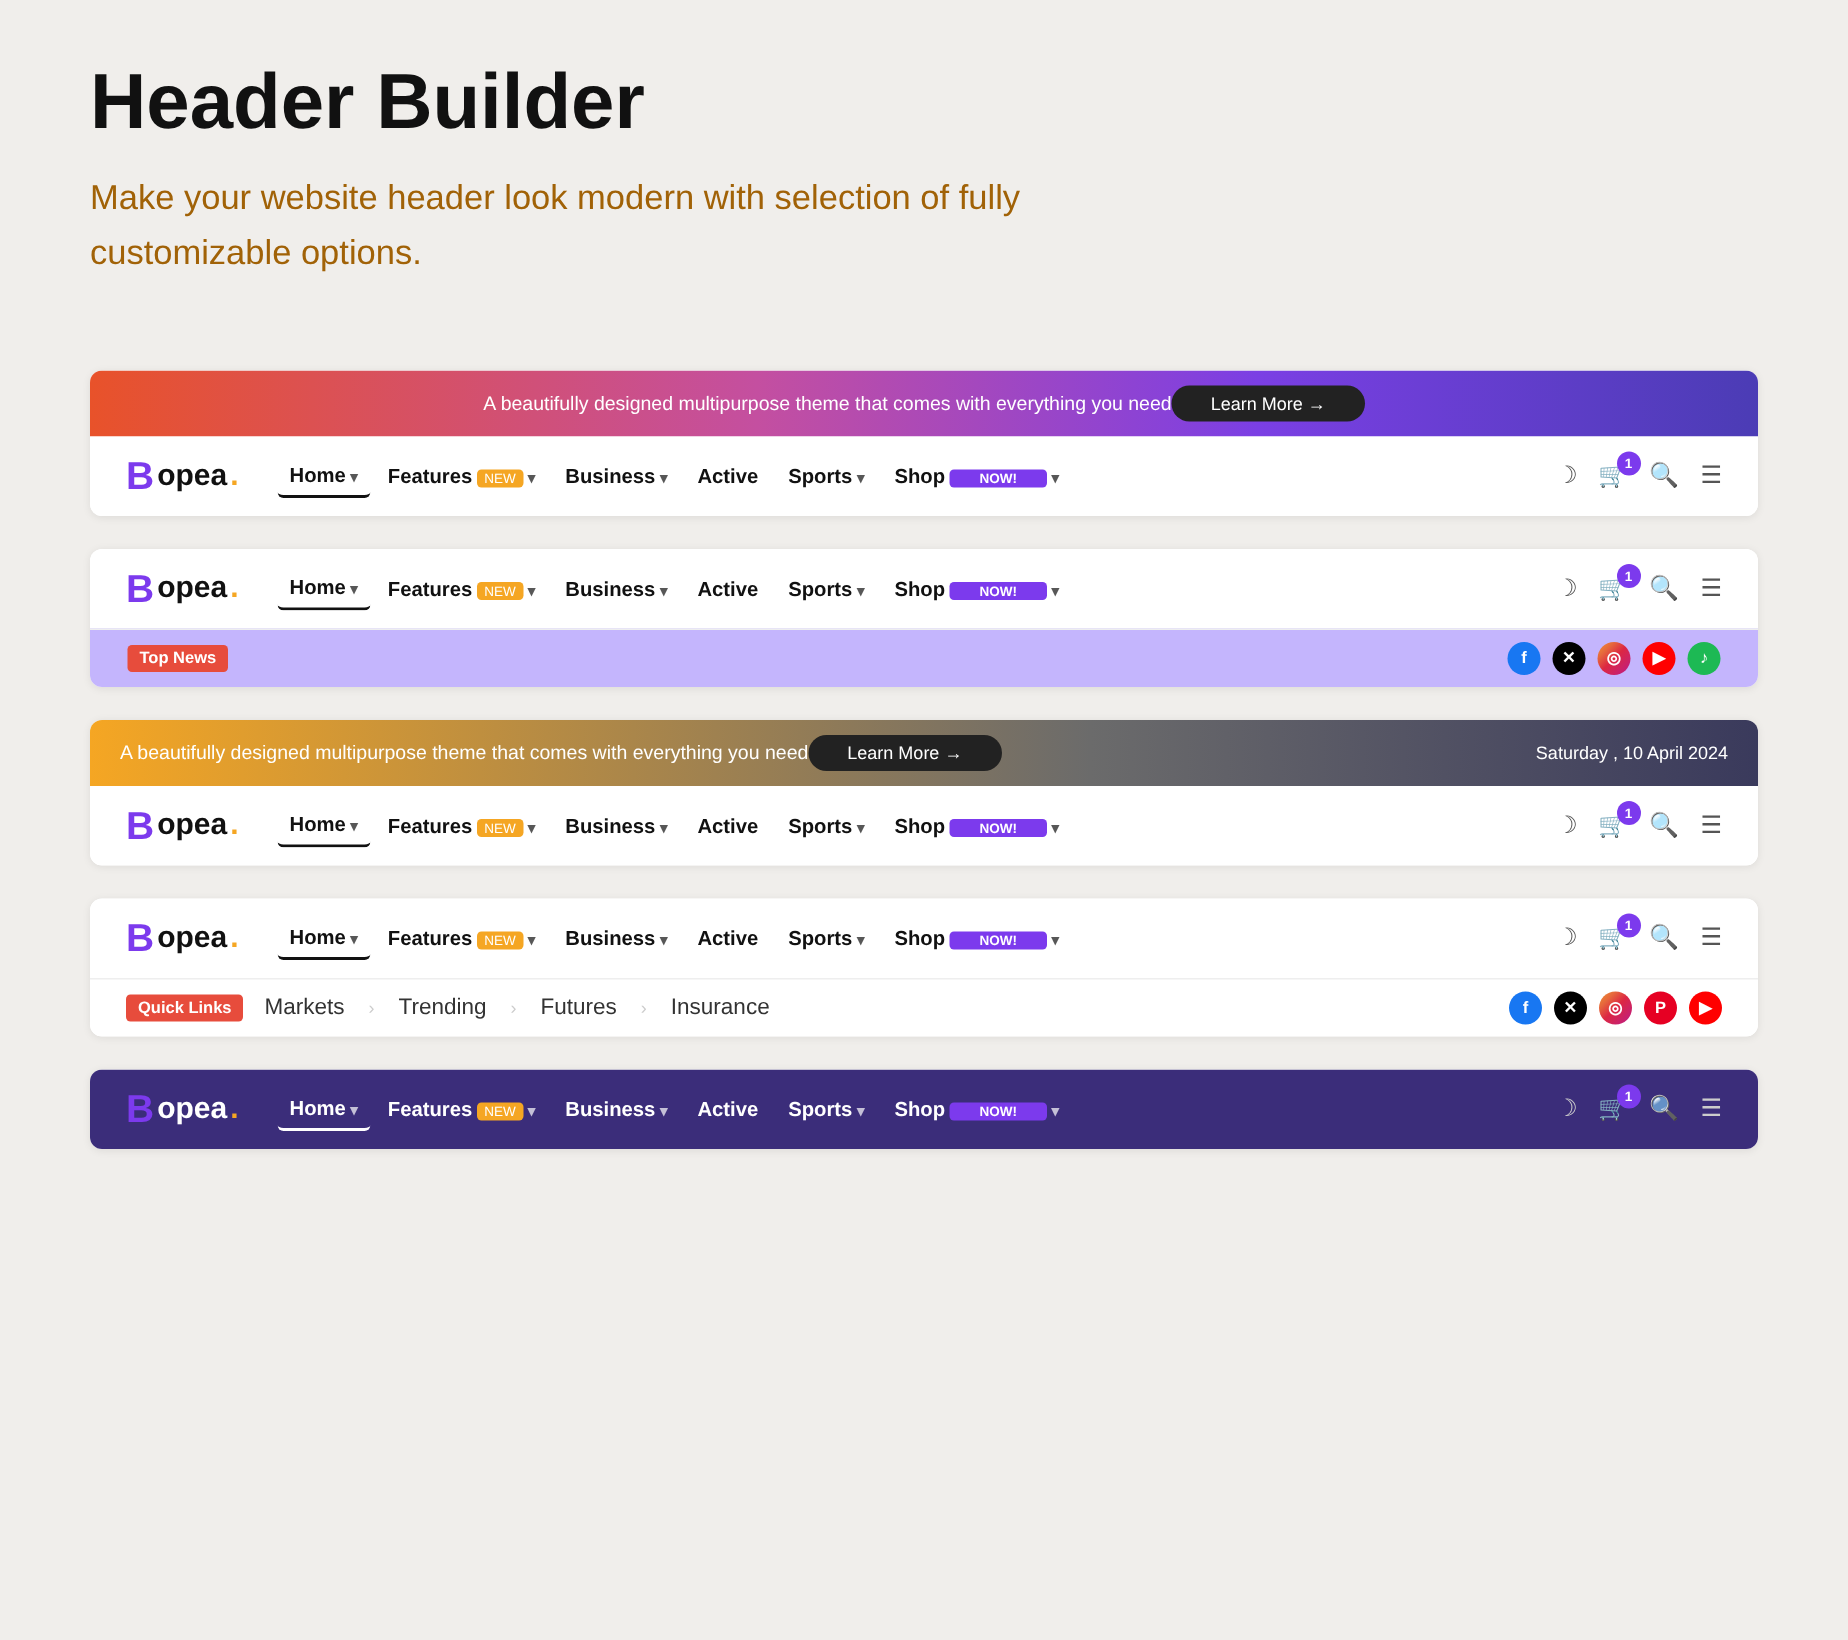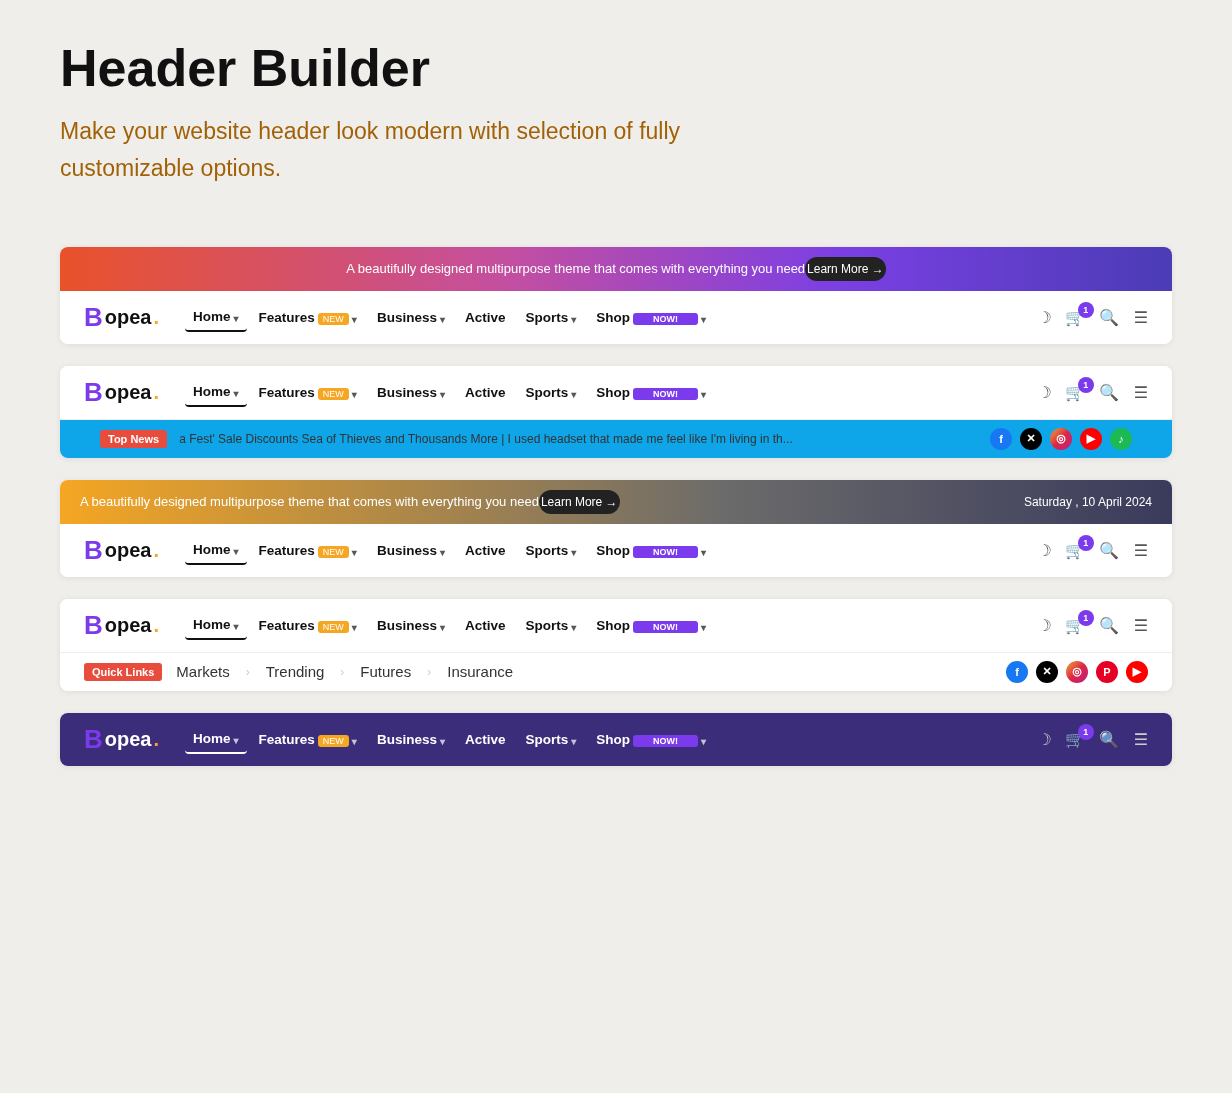--- a/index.html
+++ b/index.html
@@ -51,21 +51,21 @@
 
     .top-banner.gradient2 {
       background: linear-gradient(90deg, #f5a623 0%, #6b6b6b 60%, #3a3a5c 100%);
     }
 
     .banner-btn {
       background: #222;
       color: #fff;
       border: none;
       border-radius: 20px;
-      padding: 5px 2px;
+      padding: 5px 26px;
       font-size: 12px;
       cursor: pointer;
       white-space: nowrap;
       display: flex;
       align-items: center;
       gap: 4px;
       text-align: center;
     }
 
     .banner-date {
@@ -220,24 +220,23 @@
     }
 
     .cart-wrap {
       position: relative;
     }
 
     
     .news-bar {
       display: flex;
       align-items: center;
-      padding: 8px 40px;
-      background: #0ea5e9;
+      padding: 8px 25px;
+      background: #c4b5fd;
       border-top: 1px solid #eee;
-      gap: 12px;
       overflow: hidden;
     }
 
     .news-label {
       background: #e74c3c;
       color: #fff;
       font-size: 11px;
       font-weight: 700;
       padding: 3px 8px;
       border-radius: 3px;
@@ -379,21 +378,20 @@
       <span class="cart-wrap">
         <span class="action-icon">🛒</span>
         <span class="cart-badge">1</span>
       </span>
       <span class="action-icon">🔍</span>
       <span class="action-icon">☰</span>
     </div>
   </div>
   <div class="news-bar">
     <span class="news-label">Top News</span>
-    <span class="news-text">a Fest' Sale Discounts Sea of Thieves and Thousands More  |  I used headset that made me feel like I'm living in th...</span>
     <div class="news-socials">
       <span class="social-icon si-fb">f</span>
       <span class="social-icon si-x">✕</span>
       <span class="social-icon si-ig">◎</span>
       <span class="social-icon si-yt">▶</span>
       <span class="social-icon si-sp">♪</span>
     </div>
   </div>
 </div>
 

